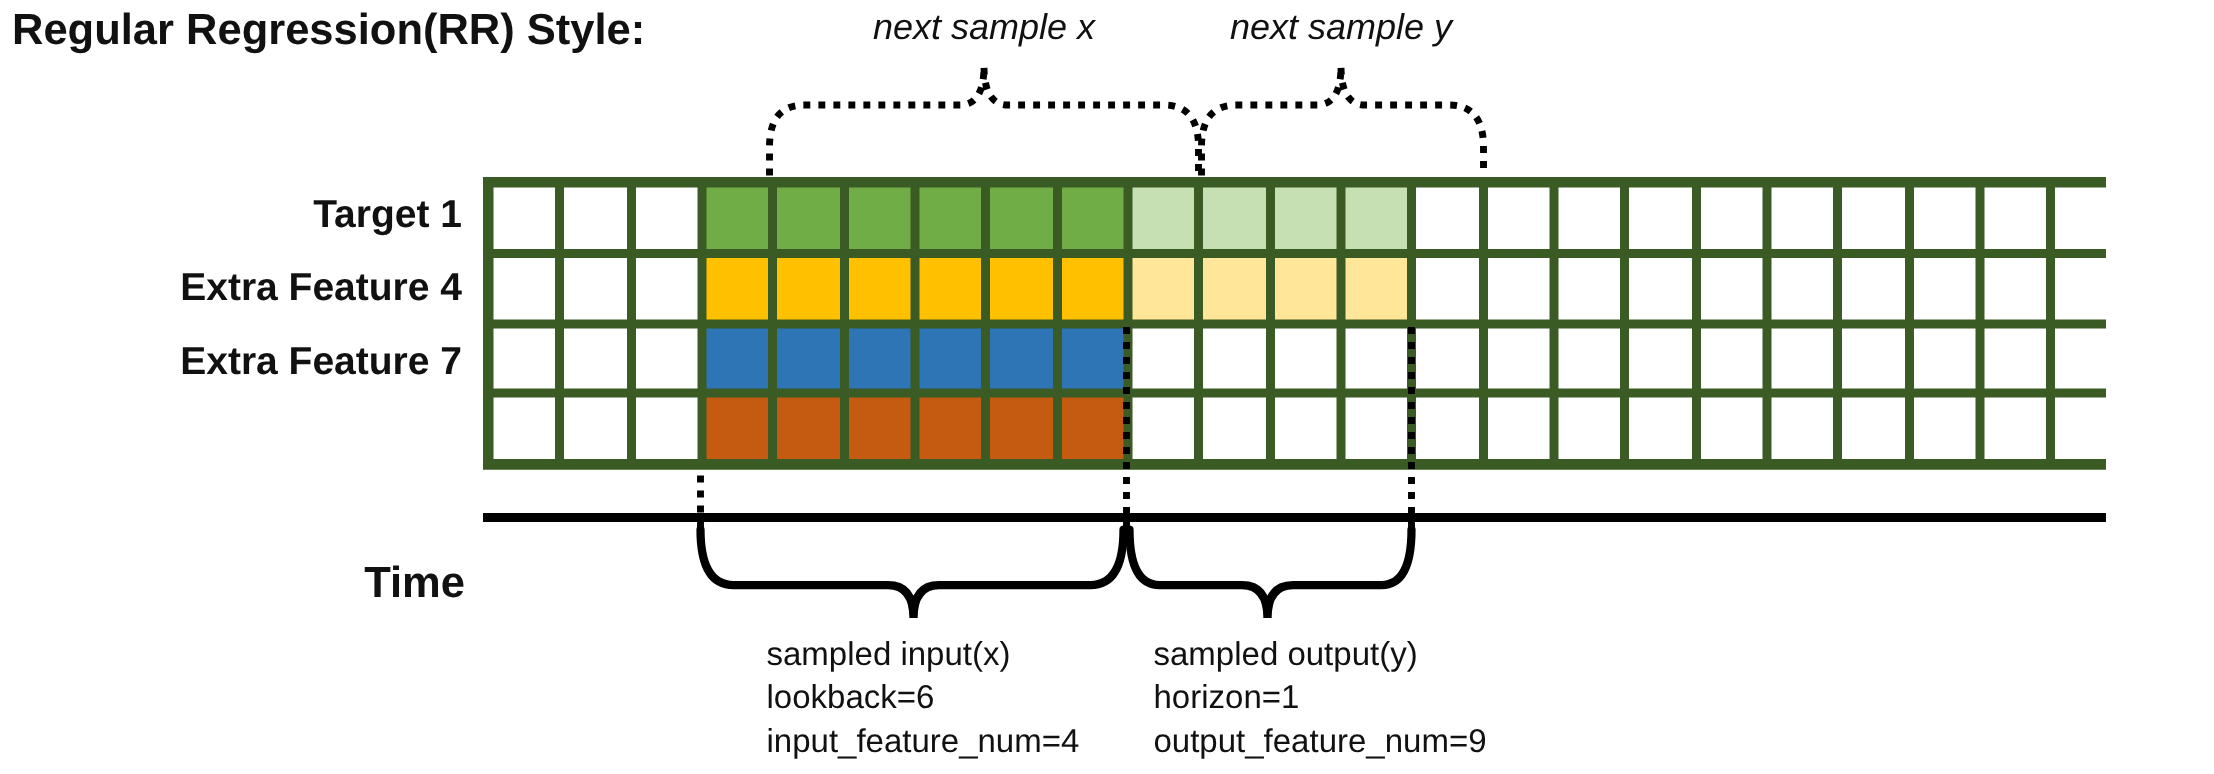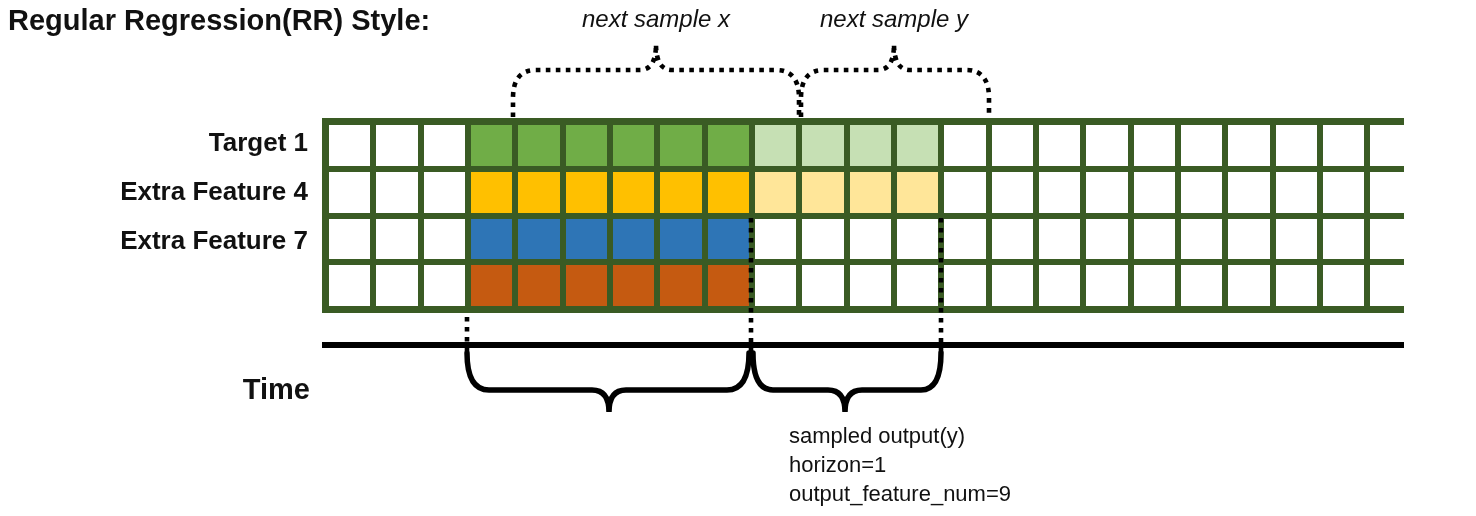--- a/index.html
+++ b/index.html
@@ -34,21 +34,21 @@
   .label-nsy{left:744px;}
   .time-label{
     position:absolute;left:160px;top:329px;width:150px;text-align:right;
     font-size:29px;font-weight:700;margin-top:44px;
   }
   .text-block{
     position:absolute;top:421px;font-size:22px;font-weight:400;line-height:29px;
     white-space:nowrap;
   }
   .input-block{left:511px;}
-  .output-block{left:769px;margin-left:20px;}
+  .output-block{left:769px;}
 </style>
 </head>
 <body>
 
 <div class="canvas">
 
   <div class="title">Regular Regression(RR) Style:</div>
 
   <div class="row-labels">
       <div class="row-label">Target 1</div>
@@ -171,20 +171,25 @@
     <path d="M467,353 Q467,390 489,390 H592 Q609,390 609,412 Q609,390 626,390 H727 Q749,390 749,353" fill="none" stroke="#000" stroke-width="5.5" stroke-linecap="round"></path>
 
     <path d="M753,353 Q753,390 773,390 H828 Q845,390 845,412 Q845,390 862,390 H921 Q941,390 941,353" fill="none" stroke="#000" stroke-width="5.5" stroke-linecap="round"></path>
   </svg>
 
   <div class="brace-label label-nsx">next sample x</div>
   <div class="brace-label label-nsy">next sample y</div>
 
   <div class="time-label">Time</div>
 
+  <div class="text-block input-block">
+    <div>sampled input(x)</div>
+    <div>lookback=6</div>
+    <div>input_feature_num=4</div>
+  </div>
 
   <div class="text-block output-block">
     <div>sampled output(y)</div>
     <div>horizon=1</div>
     <div>output_feature_num=9</div>
   </div>
 
 </div>
 
 </body></html>

